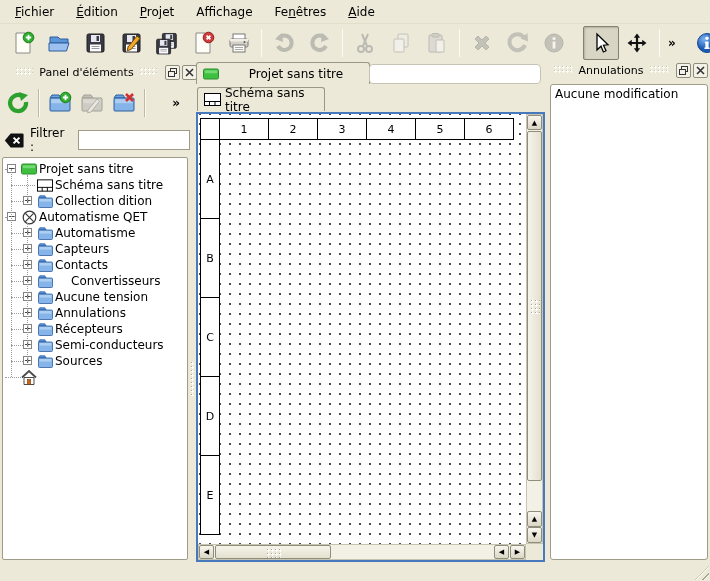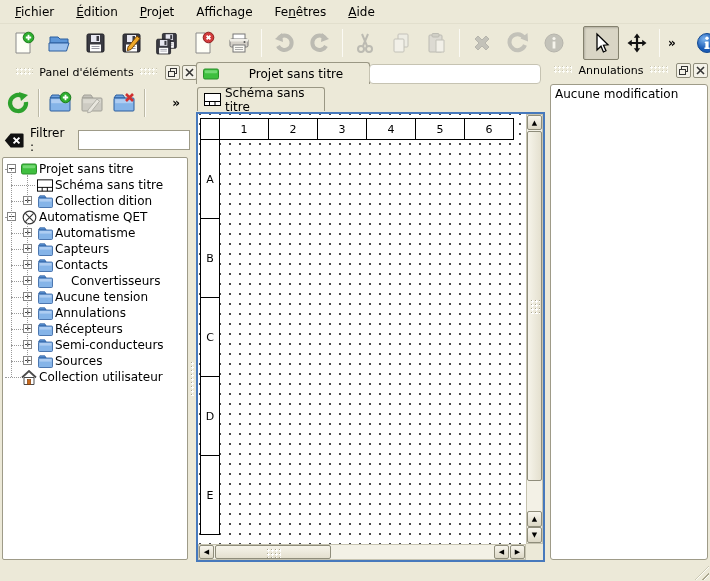--- a/index.html
+++ b/index.html
@@ -543,21 +543,20 @@
     </div>
     <div class="tree-row" style="top: 211px;">
       <span class="stub" style="left: 2px; width: 24px; top: 8px;"></span>
       <span class="tree-icon" style="left: 18px;">
         <svg width="16" height="15" viewBox="0 0 16 15">
           <path d="M1 7.5 L8 1 L15 7.5" fill="none" stroke="#4a4a4a" stroke-width="1.8"></path>
           <path d="M3 7.5 h10 v7 h-10 z" fill="#fff" stroke="#4a4a4a"></path>
           <rect x="6.3" y="9.5" width="3.4" height="5" fill="#c8691c" stroke="#7a3a08" stroke-width="0.6"></rect>
         </svg>
       </span>
-      <span class="lbl" style="margin-left: 36px;">Collection utilisateur</span>
     </div>
     <div class="guide" style="left: 8px; top: 11px; height: 208px;"></div>
     <div class="guide" style="left: 24px; top: 17px; height: 26px;"></div>
     <div class="guide" style="left: 24px; top: 65px; height: 138px;"></div>
   </div>
 <div id="splitter">
     <div class="grip"></div>
   </div>
 
 <div id="project-tabbar">

